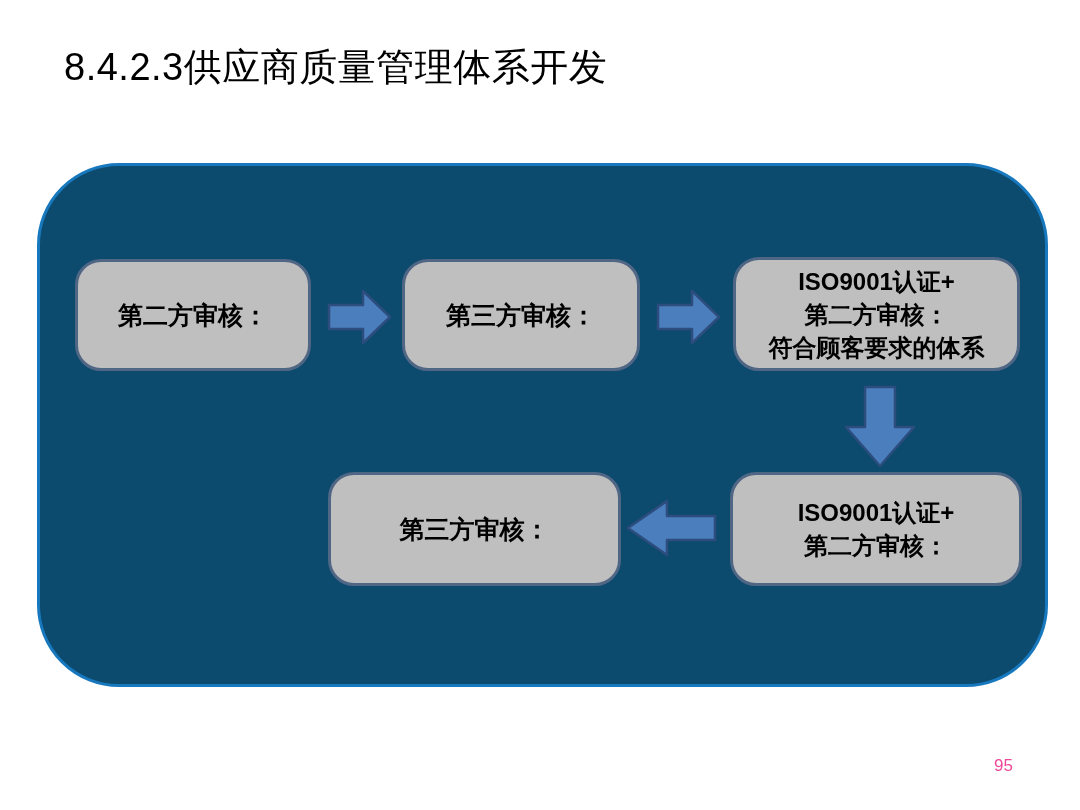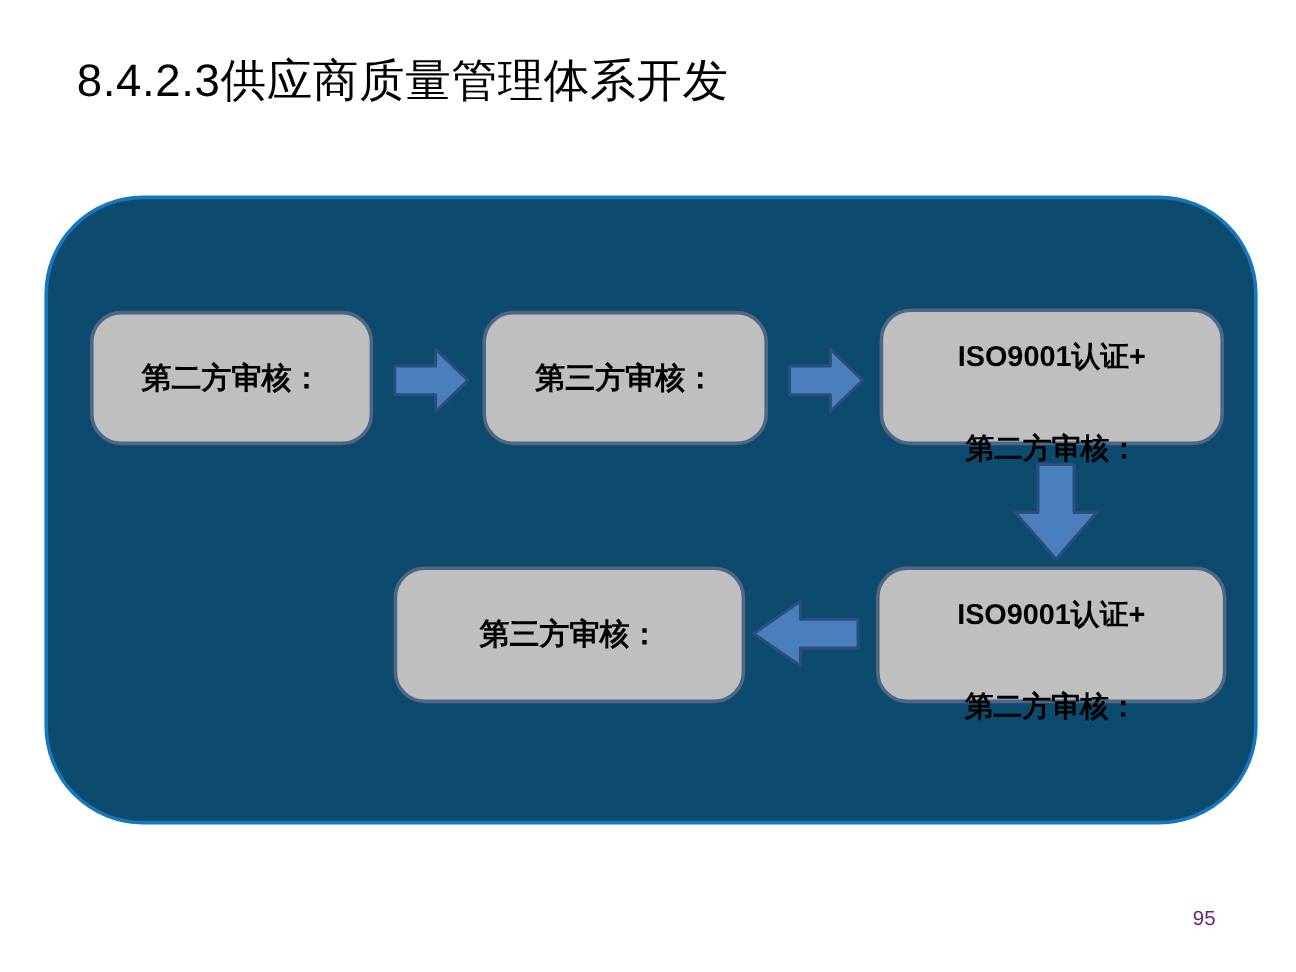--- a/index.html
+++ b/index.html
@@ -44,21 +44,20 @@
     font-weight: bold;
   }
   .flow-box .box-line {
     font-size: 25px;
     line-height: 34px;
     white-space: nowrap;
   }
   .flow-box.three-line .box-line {
     font-size: 24px;
     line-height: 33px;
-    margin-top: 44px;
   }
   .box1 { left: 72px;  top: 256px; width: 236px; height: 112px; }
   .box2 { left: 399px; top: 256px; width: 238px; height: 112px; }
   .box3 { left: 730px; top: 254px; width: 287px; height: 114px; }
   .box4 { left: 727px; top: 469px; width: 292px; height: 114px; }
   .box5 { left: 325px; top: 469px; width: 293px; height: 114px; }
   .flow-arrow { position: absolute; }
   .arrow-r1   { left: 324px; top: 285px; }
   .arrow-r2   { left: 653px; top: 285px; }
   .arrow-down { left: 840px; top: 382px; }
@@ -68,21 +67,21 @@
     fill: #4a7ebc;
     stroke: #2c4d7e;
     stroke-width: 2.5;
     stroke-linejoin: round;
   }
   .page-number {
     position: absolute;
     left: 994px;
     top: 756px;
     font-size: 17px;
-    color: #701a75;
+    color: #ec4899;
   }
 </style>
 </head>
 <body>
 
 <div class="slide-title">8.4.2.3供应商质量管理体系开发</div>
 
 <div class="flow-container">
 
   <div class="flow-box box1" style="left:35px; top:93px;">
@@ -101,20 +100,21 @@
 
   <div class="flow-arrow arrow-r2" style="left:616px; top:122px;">
     <svg width="66" height="58" viewBox="0 0 66 58" aria-hidden="true">
       <polygon points="2,17 36,17 36,3 63,29 36,55 36,41 2,41"></polygon>
     </svg>
   </div>
 
   <div class="flow-box box3 three-line" style="left:693px; top:91px;">
     <div class="box-line">ISO9001认证+</div>
     <div class="box-line">第二方审核：</div>
+    <div class="box-line">符合顾客要求的体系</div>
   </div>
 
   <div class="flow-arrow arrow-down" style="left:803px; top:219px;">
     <svg width="74" height="84" viewBox="0 0 74 84" aria-hidden="true">
       <polygon points="22,2 52,2 52,42 71,42 37,81 3,42 22,42"></polygon>
     </svg>
   </div>
 
   <div class="flow-box box4 three-line" style="left:690px; top:306px;">
     <div class="box-line">ISO9001认证+</div>

